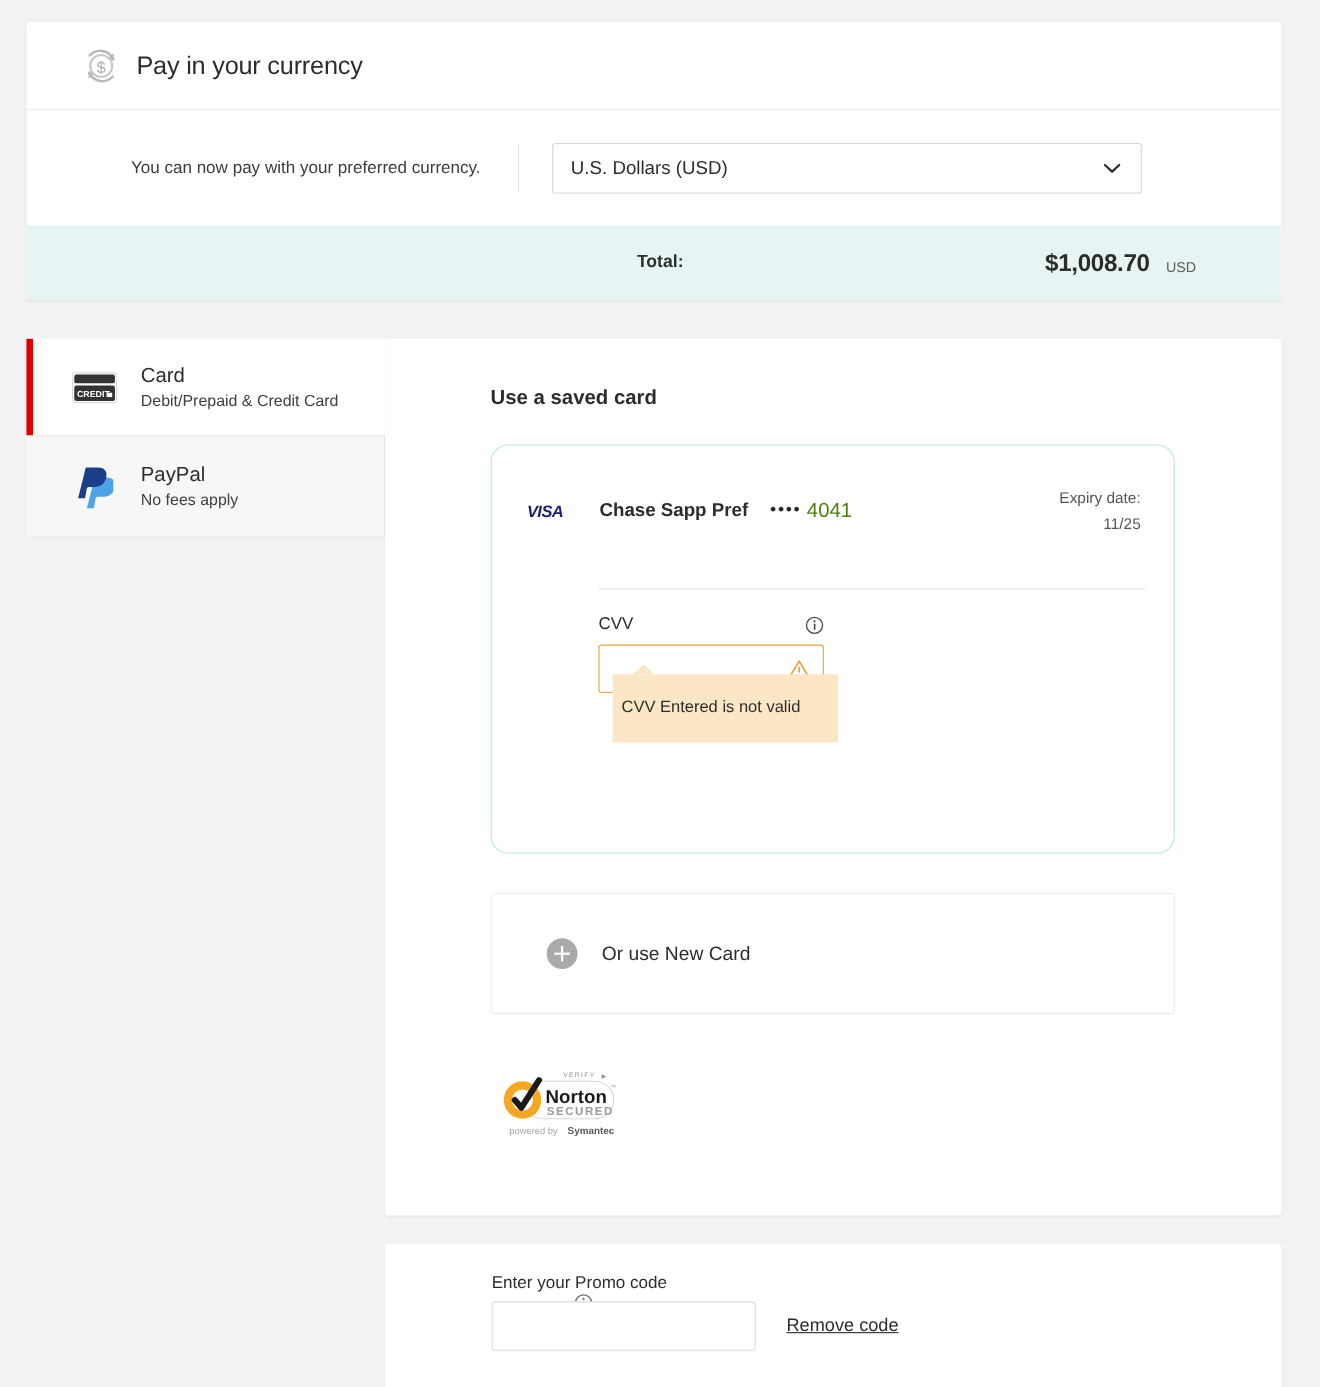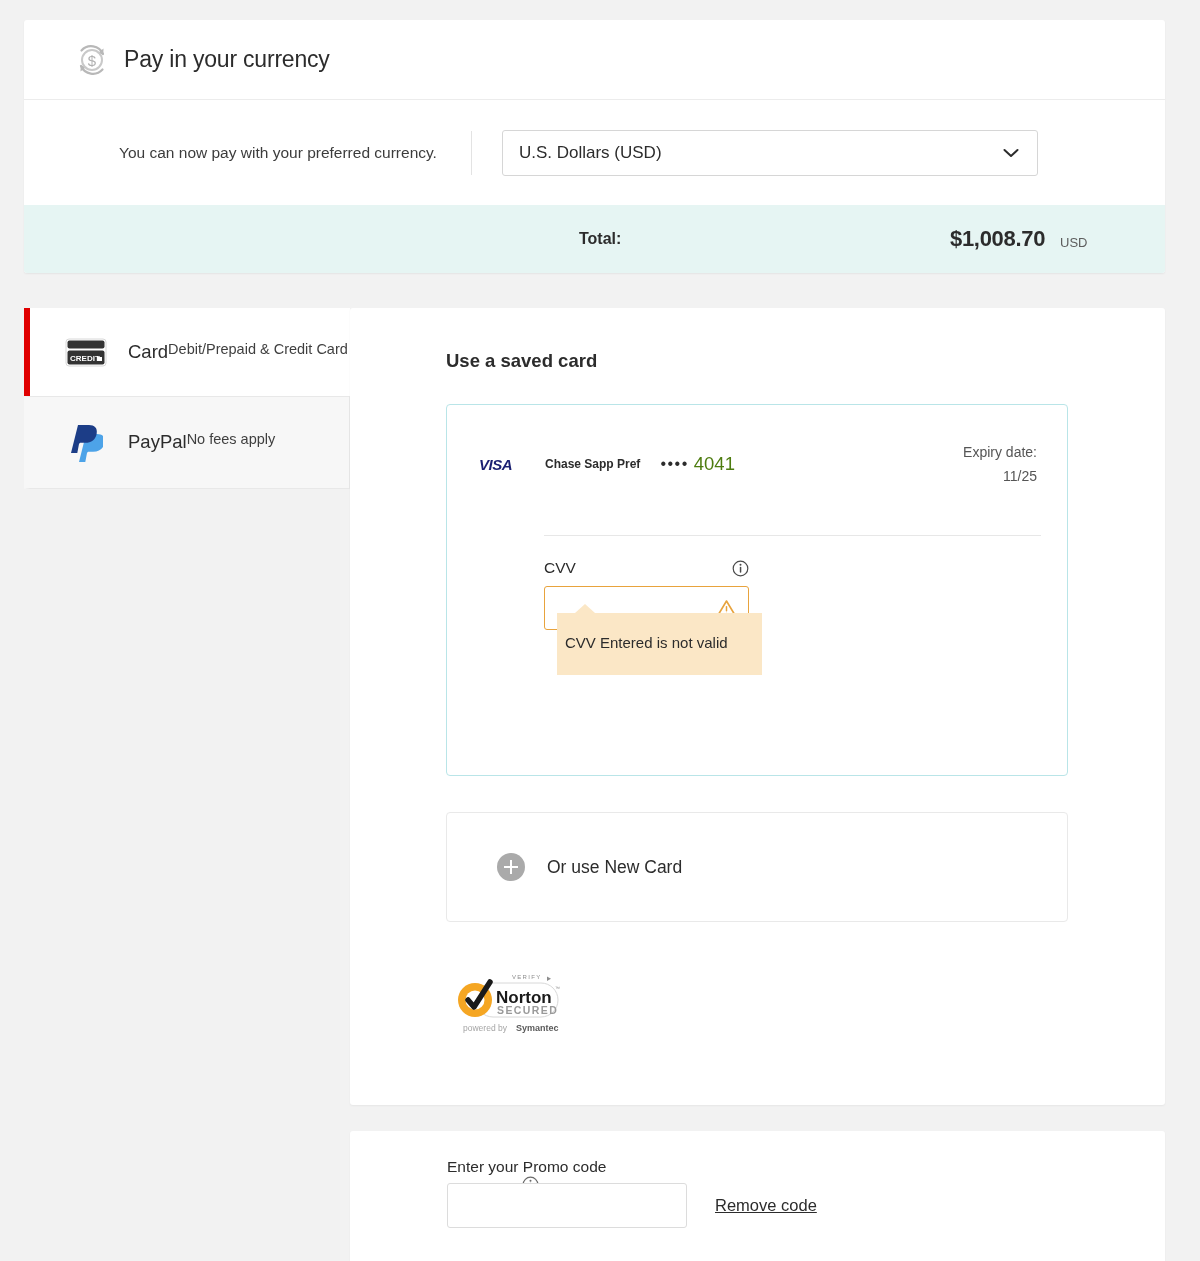--- a/index.html
+++ b/index.html
@@ -157,21 +157,21 @@
 
   .method-icon {
     width: 44px;
     flex: none;
     display: flex;
     align-items: center;
     justify-content: center;
     margin-right: 20px;
   }
 
-  .method-text { display: flex; }
+  .method-text { display: flex; flex-direction: column; }
 
   .method-title {
     font-size: 18.5px;
     color: #2c2c2c;
     line-height: 1.45;
   }
 
   .method-sub {
     font-size: 14.5px;
     color: #3f3f3f;
@@ -200,21 +200,21 @@
   }
 
   
   .saved-card {
     position: absolute;
     left: 96px;
     top: 96px;
     width: 622px;
     height: 372px;
     border: 1px solid #b9e5e8;
-    border-radius: 4px;
+    border-radius: 16px;
     background: #fff;
   }
 
   .card-row {
     position: absolute;
     left: 0; top: 0;
     width: 100%;
     height: 118px;
     display: flex;
     align-items: center;
@@ -222,21 +222,21 @@
   }
 
   .visa-logo {
     width: 48px;
     height: 17px;
     flex: none;
     margin-right: 18px;
   }
 
   .card-name {
-    font-size: 12px;
+    font-size: 17px;
     font-weight: bold;
     color: #2c2c2c;
     margin-right: 20px;
   }
 
   .card-dots {
     font-size: 16px;
     color: #2c2c2c;
     letter-spacing: 1.5px;
     margin-right: 5px;

